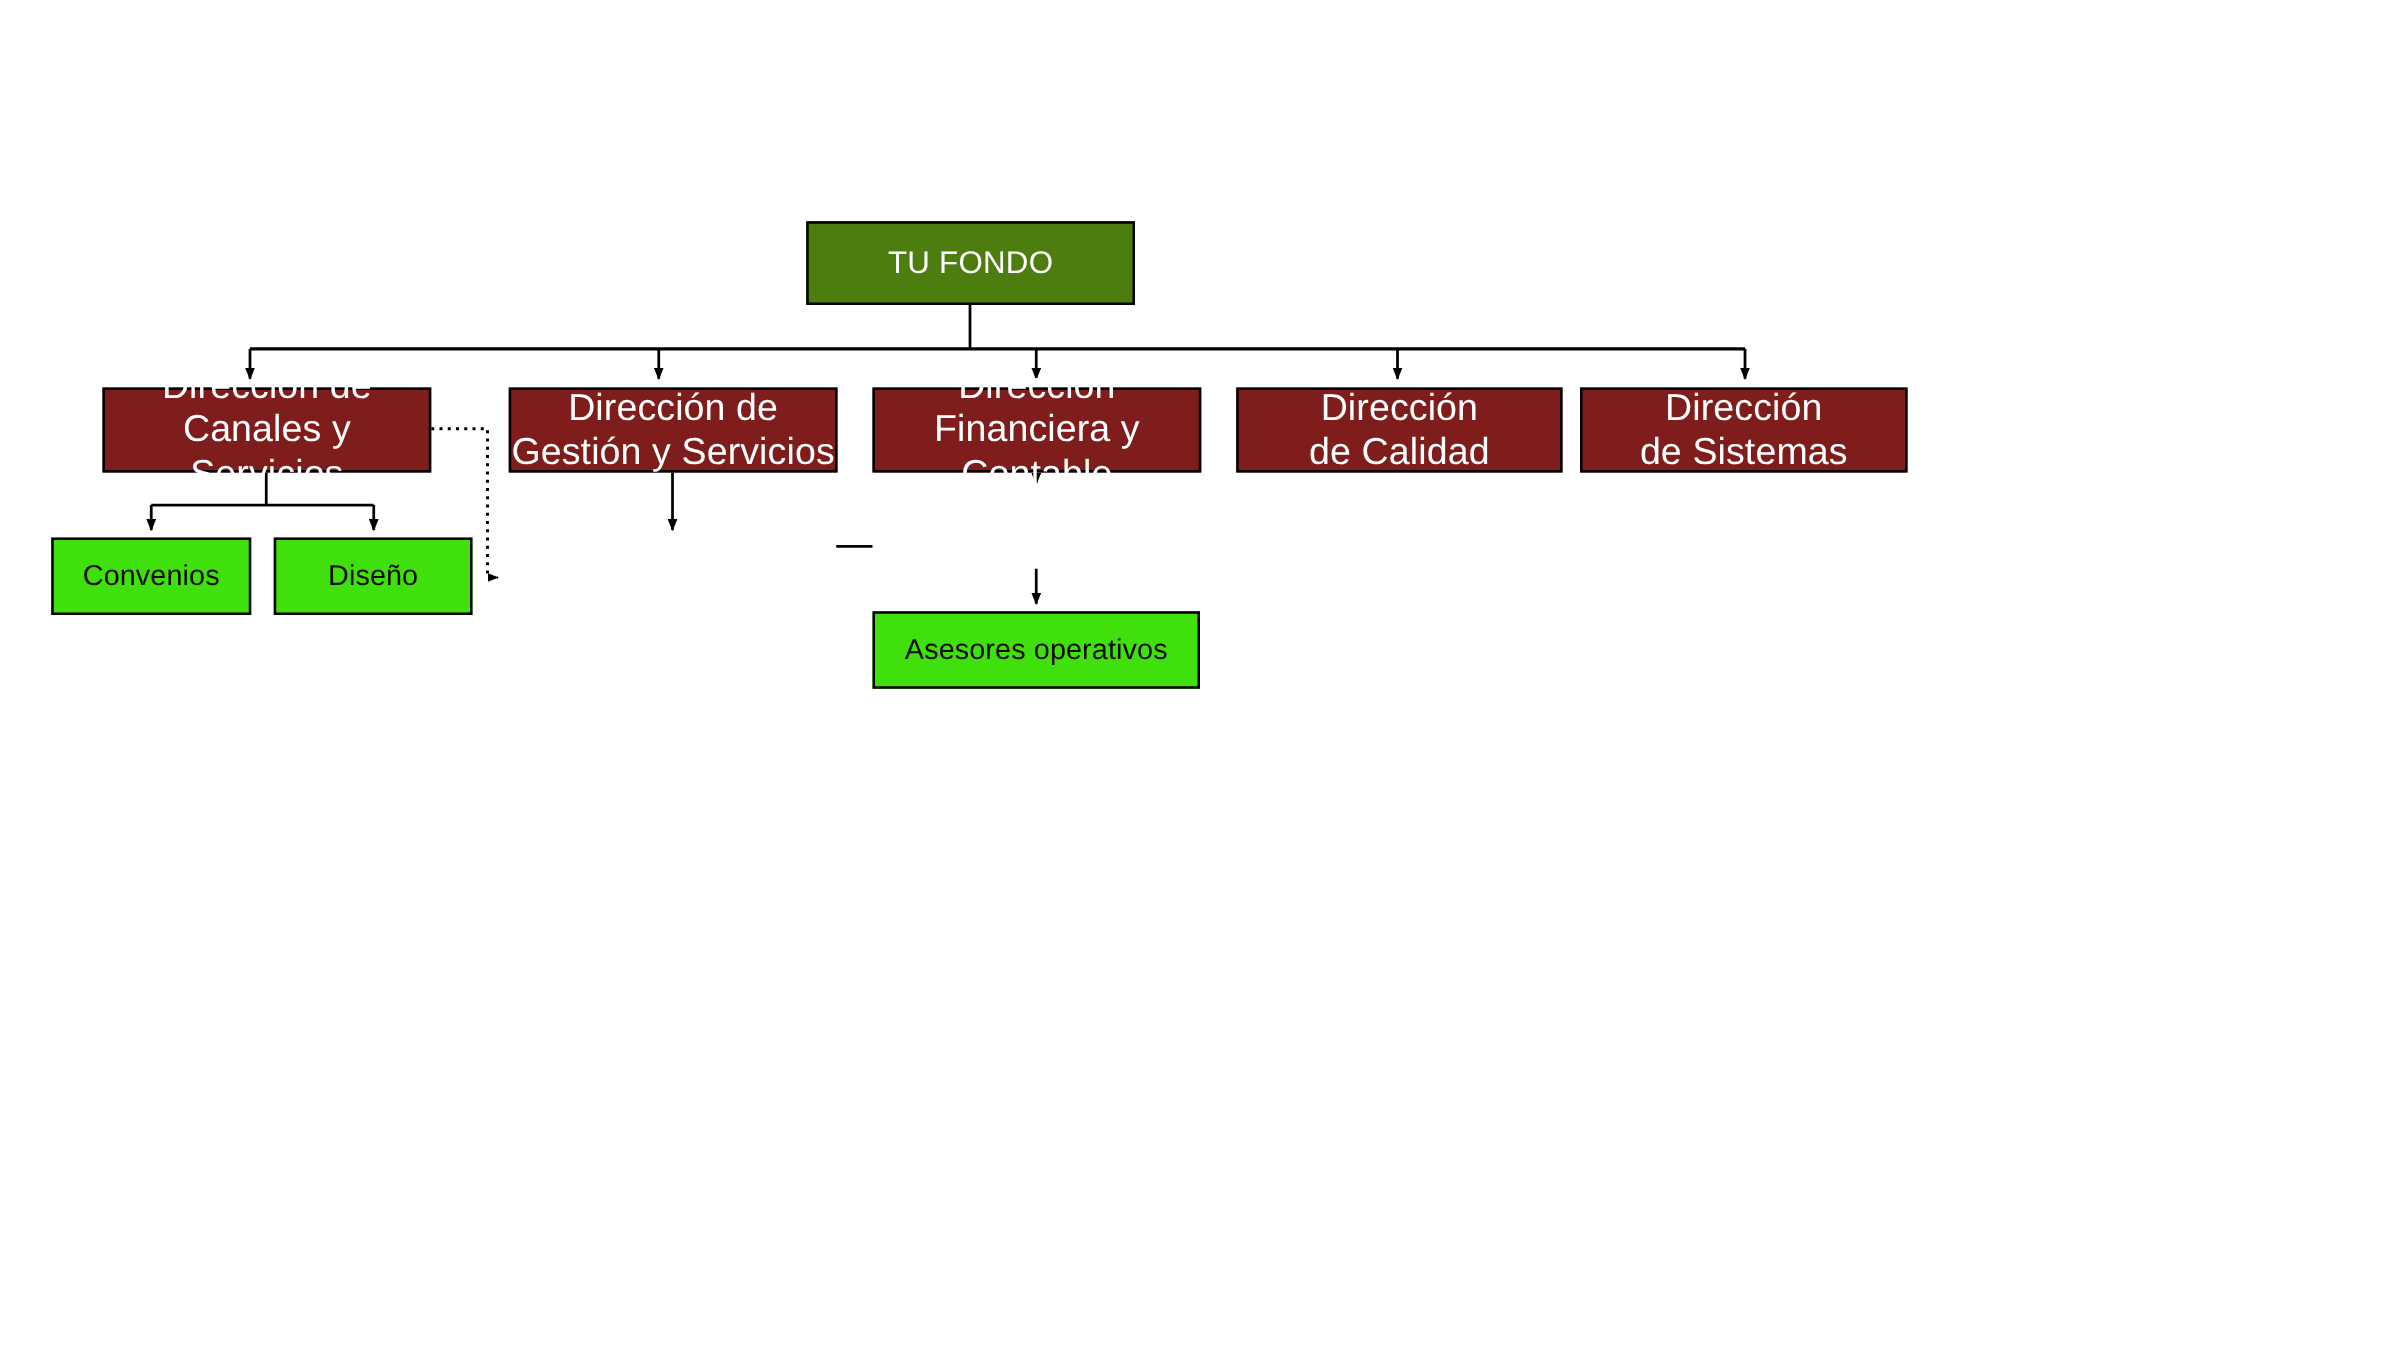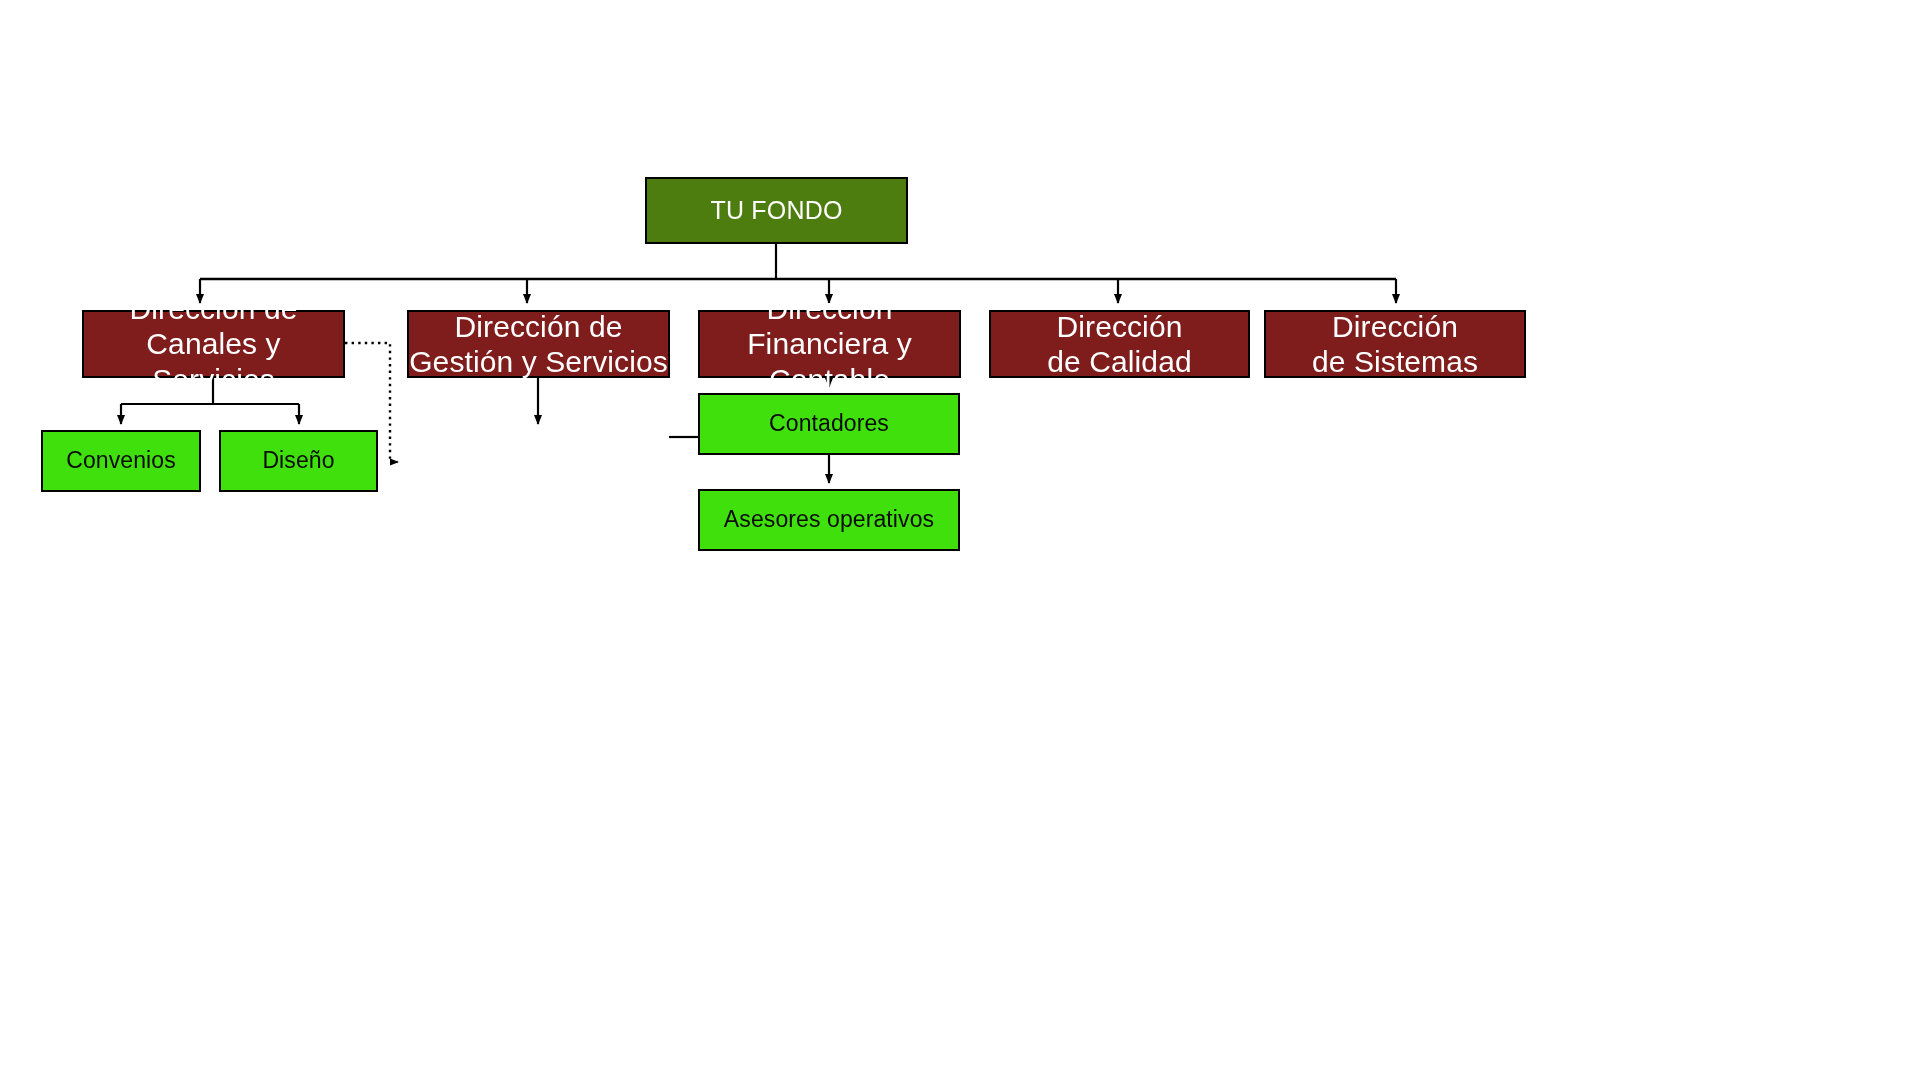--- a/index.html
+++ b/index.html
@@ -133,21 +133,18 @@
 
   <div class="node node-sub" style="left:219px; top:430px; width:159px; height:62px;">
     <span class="node-label">Diseño</span>
   </div>
 
   <div class="node node-sub" style="left:41px; top:430px; width:160px; height:62px;">
     <span class="node-label">Convenios</span>
   </div>
 
 
-  <div class="node node-sub" style="left:698px; top:393px; width:262px; height:62px;">
-    <span class="node-label">Contadores</span>
-  </div>
 
   <div class="node node-sub" style="left:698px; top:489px; width:262px; height:62px;align-items:center;">
     <span class="node-label">Asesores operativos</span>
   </div>
 
 </div>
 
 </body></html>

